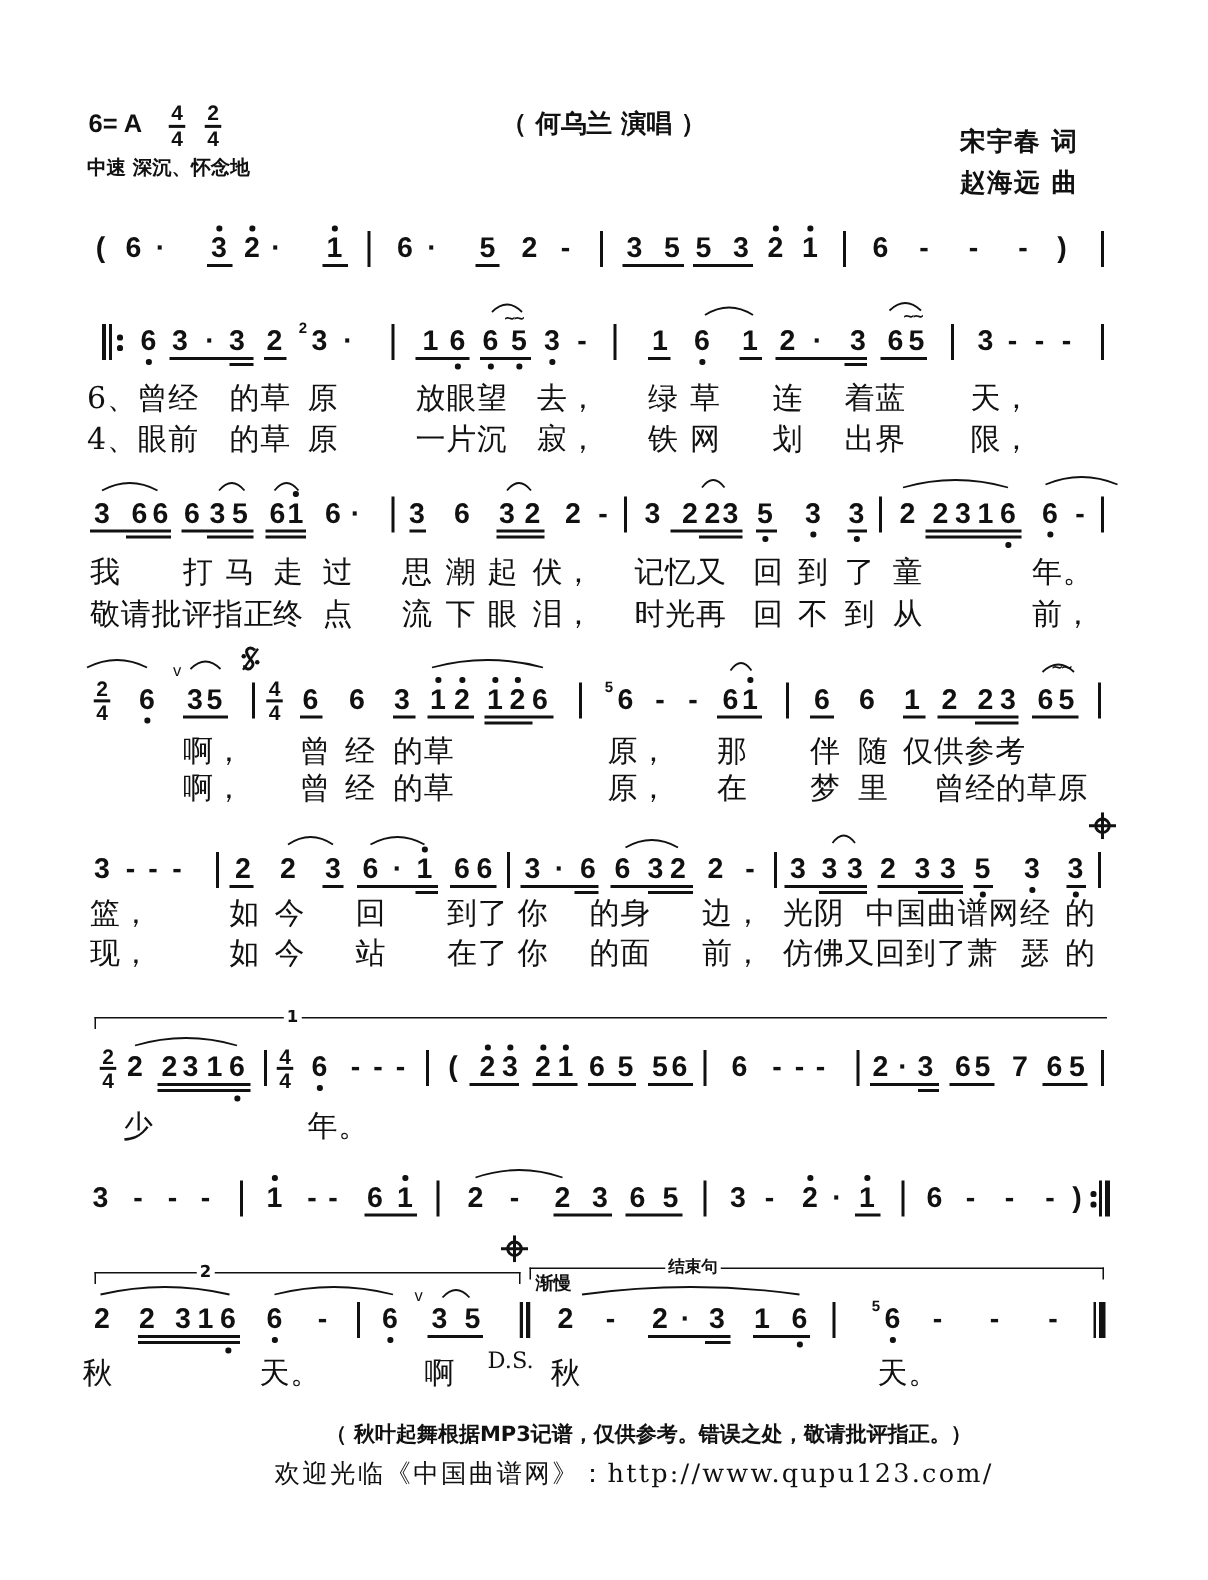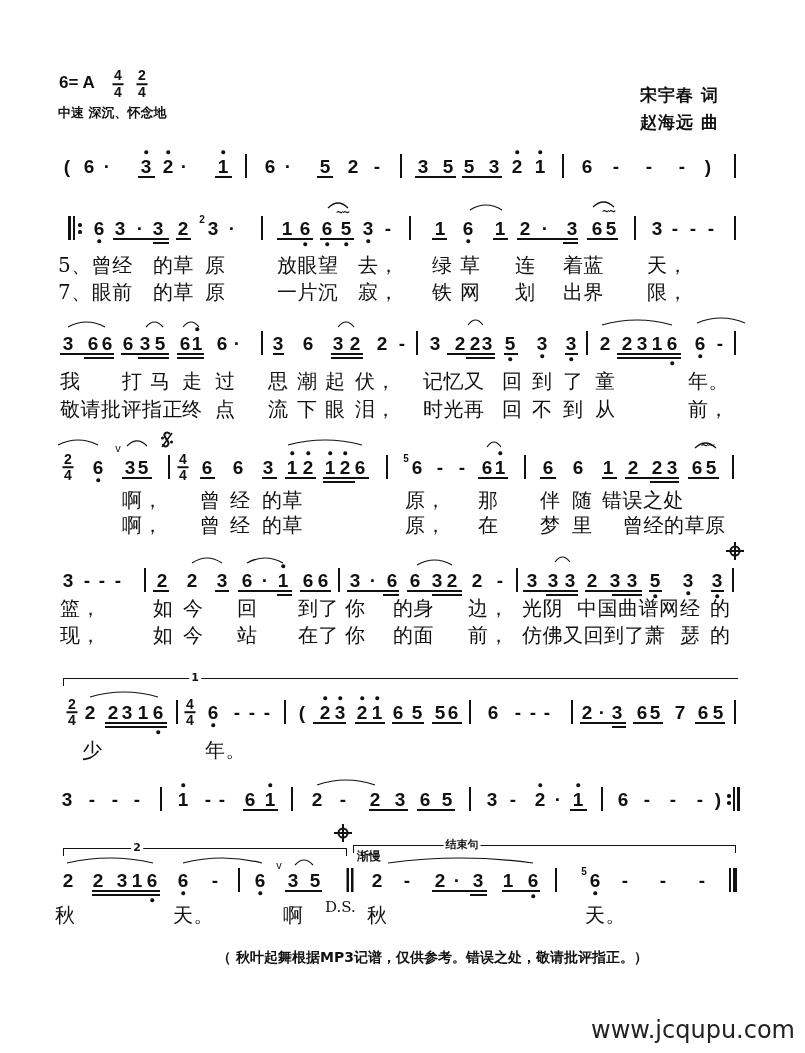--- a/index.html
+++ b/index.html
@@ -37,20 +37,21 @@
   .bracket.l{border-left:1.5px solid #111;} .bracket.r{border-right:1.5px solid #111;}
   .blabel{position:absolute;transform:translate(-50%,-50%);background:#fff;padding:0 2px;font:bold 11px/12px "DejaVu Sans",sans-serif;}
   .footnote{position:absolute;left:0;width:865px;top:957px;transform:translateY(-50%);text-align:center;font:bold 14px/15px "DejaVu Sans",sans-serif;}
   .welcome{position:absolute;left:183px;top:983px;transform:translateY(-50%);font:17px/18px "DejaVu Serif",serif;letter-spacing:1.5px;white-space:nowrap;}
   .watermark{position:absolute;right:10px;top:1030px;transform:translateY(-50%);font:24px/26px "DejaVu Sans",sans-serif;color:#222;}
 </style>
 </head>
 <body>
 
 <div id="page">
+  <div class="singer">（ 何乌兰 演唱 ）</div>
   <div class="key">6= A</div>
   <div class="hts" style="left:118px">
     <span>4</span>
     <i class="fl"></i>
     <span>4</span>
   </div>
   <div class="hts" style="left:142px">
     <span>2</span>
     <i class="fl"></i>
     <span>4</span>
@@ -142,31 +143,31 @@
         <span class="ul" style="left: 176px; width: 15px; top: 238.25px;"></span>
         <span class="ul" style="left: 277px; width: 36px; top: 238.25px;"></span>
         <span class="ul" style="left: 320px; width: 34px; top: 238.25px;"></span>
         <span class="ul" style="left: 432px; width: 15px; top: 238.25px;"></span>
         <span class="ul" style="left: 493px; width: 15px; top: 238.25px;"></span>
         <span class="ul" style="left: 517px; width: 61px; top: 238.25px;"></span>
         <span class="ul" style="left: 563px; width: 15px; top: 242.25px;"></span>
         <span class="ul" style="left: 587px; width: 31px; top: 238.25px;"></span>
         <span class="mark-trill" style="left: 342px; top: 213px;">~~</span>
         <span class="mark-trill" style="left: 608px; top: 212px;">~~</span>
-        <span class="lyr" style="left: 58px; top: 265px;">5、曾经</span>
+        <span class="lyr" style="left: 58px; top: 265px;">6、曾经</span>
         <span class="lyr" style="left: 153px; top: 265px;">的草</span>
         <span class="lyr" style="left: 205px; top: 265px;">原</span>
         <span class="lyr" style="left: 277px; top: 265px;">放眼望</span>
         <span class="lyr" style="left: 358px; top: 265px;">去，</span>
         <span class="lyr" style="left: 432px; top: 265px;">绿</span>
         <span class="lyr" style="left: 460px; top: 265px;">草</span>
         <span class="lyr" style="left: 515px; top: 265px;">连</span>
         <span class="lyr" style="left: 563px; top: 265px;">着蓝</span>
         <span class="lyr" style="left: 647px; top: 265px;">天，</span>
-        <span class="lyr" style="left: 58px; top: 292px;">7、眼前</span>
+        <span class="lyr" style="left: 58px; top: 292px;">4、眼前</span>
         <span class="lyr" style="left: 153px; top: 292px;">的草</span>
         <span class="lyr" style="left: 205px; top: 292px;">原</span>
         <span class="lyr" style="left: 277px; top: 292px;">一片沉</span>
         <span class="lyr" style="left: 358px; top: 292px;">寂，</span>
         <span class="lyr" style="left: 432px; top: 292px;">铁</span>
         <span class="lyr" style="left: 460px; top: 292px;">网</span>
         <span class="lyr" style="left: 515px; top: 292px;">划</span>
         <span class="lyr" style="left: 563px; top: 292px;">出界</span>
         <span class="lyr" style="left: 647px; top: 292px;">限，</span>
       </div>
@@ -322,21 +323,21 @@
           </svg></span>
         <span class="mark-trill" style="left: 707px; top: 446px;">~~</span>
         <span class="lyr" style="left: 122px; top: 500px;">啊，</span>
         <span class="lyr" style="left: 200px; top: 500px;">曾</span>
         <span class="lyr" style="left: 230px; top: 500px;">经</span>
         <span class="lyr" style="left: 262px; top: 500px;">的草</span>
         <span class="lyr" style="left: 405px; top: 500px;">原，</span>
         <span class="lyr" style="left: 478px; top: 500px;">那</span>
         <span class="lyr" style="left: 540px; top: 500px;">伴</span>
         <span class="lyr" style="left: 572px; top: 500px;">随</span>
-        <span class="lyr" style="left: 602px; top: 500px;">错误之处</span>
+        <span class="lyr" style="left: 602px; top: 500px;">仅供参考</span>
         <span class="lyr" style="left: 122px; top: 525px;">啊，</span>
         <span class="lyr" style="left: 200px; top: 525px;">曾</span>
         <span class="lyr" style="left: 230px; top: 525px;">经</span>
         <span class="lyr" style="left: 262px; top: 525px;">的草</span>
         <span class="lyr" style="left: 405px; top: 525px;">原，</span>
         <span class="lyr" style="left: 478px; top: 525px;">在</span>
         <span class="lyr" style="left: 540px; top: 525px;">梦</span>
         <span class="lyr" style="left: 572px; top: 525px;">里</span>
         <span class="lyr" style="left: 623px; top: 525px;">曾经的草原</span>
       </div>
@@ -606,14 +607,14 @@
       <path d="M555 562 Q562.5 552 570 562" fill="none" stroke="#111" stroke-width="1.2"></path>
       <path d="M90 697 Q124 687 158 697" fill="none" stroke="#111" stroke-width="1.2"></path>
       <path d="M317 785 Q346 775 375 785" fill="none" stroke="#111" stroke-width="1.2"></path>
       <path d="M67 863 Q110 853 153 863" fill="none" stroke="#111" stroke-width="1.2"></path>
       <path d="M183 863 Q222.5 853 262 863" fill="none" stroke="#111" stroke-width="1.2"></path>
       <path d="M295 865 Q304 855 313 865" fill="none" stroke="#111" stroke-width="1.2"></path>
       <path d="M388 863 Q460.5 853 533 863" fill="none" stroke="#111" stroke-width="1.2"></path>
     </svg>
 
   <div class="footnote">（ 秋叶起舞根据MP3记谱，仅供参考。错误之处，敬请批评指正。）</div>
-  <div class="watermark">www.jcqupu.com</div>
+  <div class="welcome">欢迎光临《中国曲谱网》：http://www.qupu123.com/</div>
 </div>
 
 </body></html>

